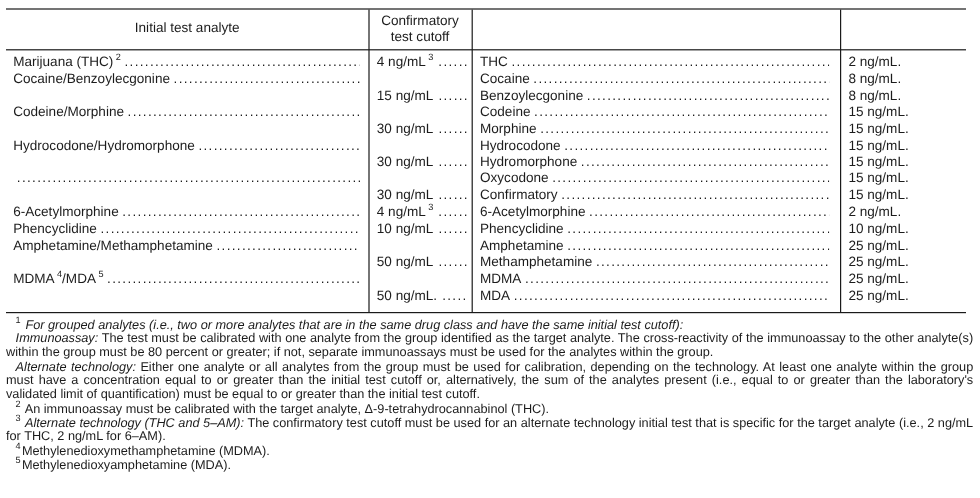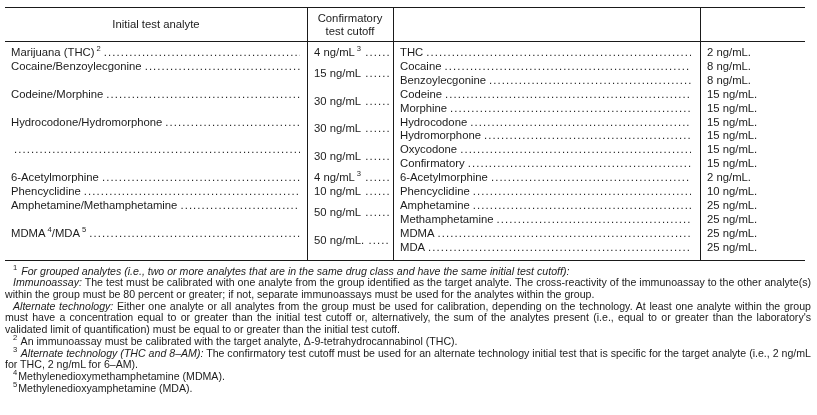--- a/index.html
+++ b/index.html
@@ -28,21 +28,21 @@
   }
   .th {
     min-height:33px; box-sizing:border-box; padding:3px 2px;
     display:flex; flex-direction:column; justify-content:center; align-items:center;
     text-align:center; font-size:11.3px; line-height:13px;
   }
   .tbody { padding:4px 0 5px 0; }
   .trow { display:grid; grid-template-columns:302px 86px 307px 105px; }
   .td { box-sizing:border-box; font-size:11.3px; line-height:13.9px; }
   .td.c1 { padding:0 7px 0 6px; display:flex; align-items:baseline; align-content:flex-start; }
-  .td.c2 { padding:0 4px 0 7px; display:flex; align-items:center; }
+  .td.c2 { padding:0 4px 0 7px; display:flex; align-items:flex-end; }
   .td.c3 { padding:0 9px 0 7px; }
   .td.c4 { padding:0 2px 0 7px; }
   .cline { display:flex; align-items:baseline; }
   .vline { white-space:nowrap; }
   .lbl { white-space:nowrap; }
   .leader {
     flex:1 1 auto; overflow:hidden; white-space:nowrap;
     margin-left:3px; letter-spacing:1.1px; font-size:11.3px;
   }
   .dots { white-space:nowrap; letter-spacing:1.1px; }
@@ -275,18 +275,18 @@
           </div>
         </div>
       </div>
   </div>
 
   <div class="footnotes" id="footnotes">
       <p class="fn"><sup>1</sup><span class="it"> For grouped analytes (i.e., two or more analytes that are in the same drug class and have the same initial test cutoff):</span></p>
       <p class="fn"><span class="it">Immunoassay:</span><span> The test must be calibrated with one analyte from the group identified as the target analyte. The cross-reactivity of the immunoassay to the other analyte(s) within the group must be 80 percent or greater; if not, separate immunoassays must be used for the analytes within the group.</span></p>
       <p class="fn"><span class="it">Alternate technology:</span><span> Either one analyte or all analytes from the group must be used for calibration, depending on the technology. At least one analyte within the group must have a concentration equal to or greater than the initial test cutoff or, alternatively, the sum of the analytes present (i.e., equal to or greater than the laboratory's validated limit of quantification) must be equal to or greater than the initial test cutoff.</span></p>
       <p class="fn"><sup>2</sup><span> An immunoassay must be calibrated with the target analyte, Δ-9-tetrahydrocannabinol (THC).</span></p>
-      <p class="fn"><sup>3</sup><span class="it"> Alternate technology (THC and 8–AM):</span><span> The confirmatory test cutoff must be used for an alternate technology initial test that is specific for the target analyte (i.e., 2 ng/mL for THC, 2 ng/mL for 6–AM).</span></p>
+      <p class="fn"><sup>3</sup><span class="it"> Alternate technology (THC and 5–AM):</span><span> The confirmatory test cutoff must be used for an alternate technology initial test that is specific for the target analyte (i.e., 2 ng/mL for THC, 2 ng/mL for 6–AM).</span></p>
       <p class="fn"><sup>4</sup><span>Methylenedioxymethamphetamine (MDMA).</span></p>
       <p class="fn"><sup>5</sup><span>Methylenedioxyamphetamine (MDA).</span></p>
     </div>
 
 </div>
 
 </body></html>

